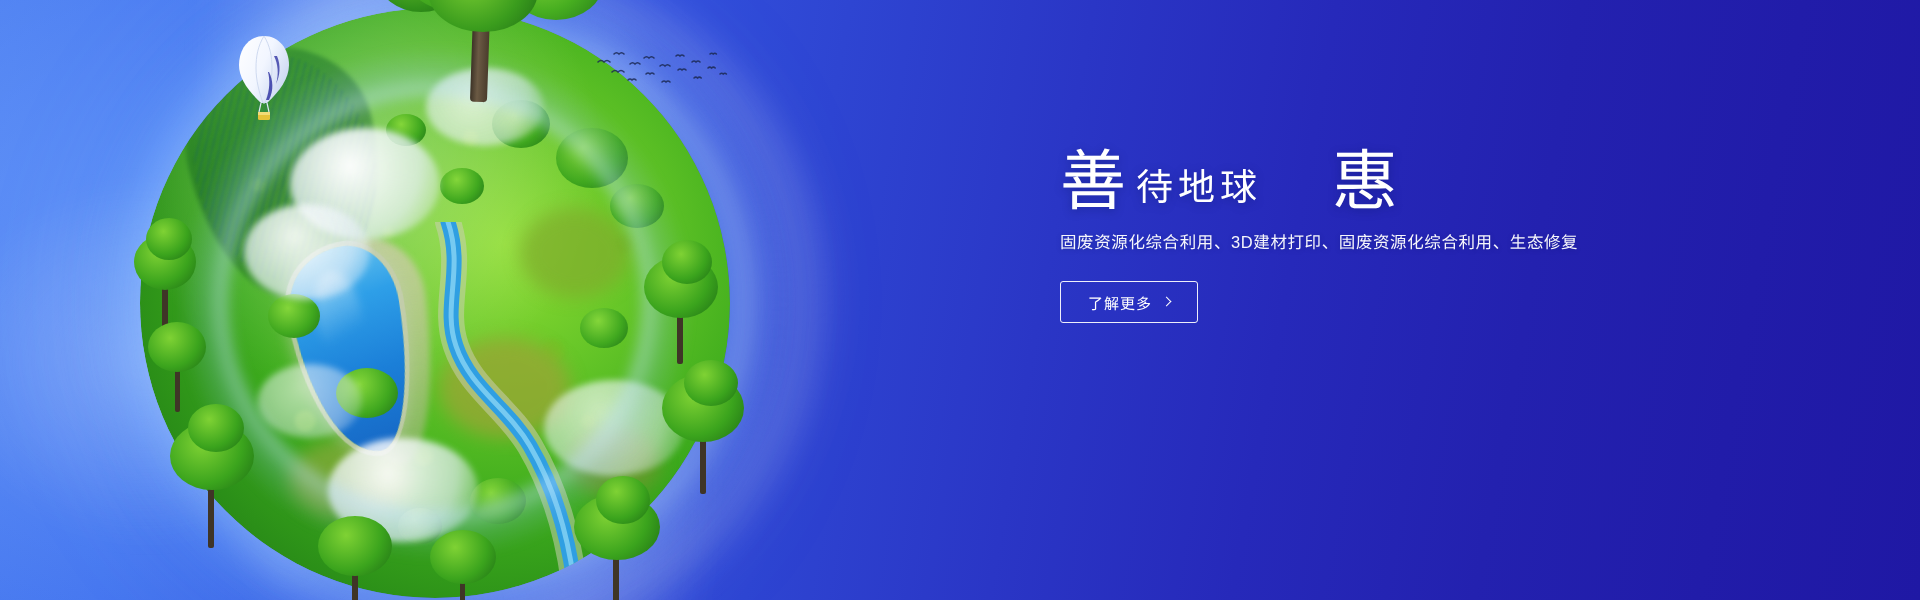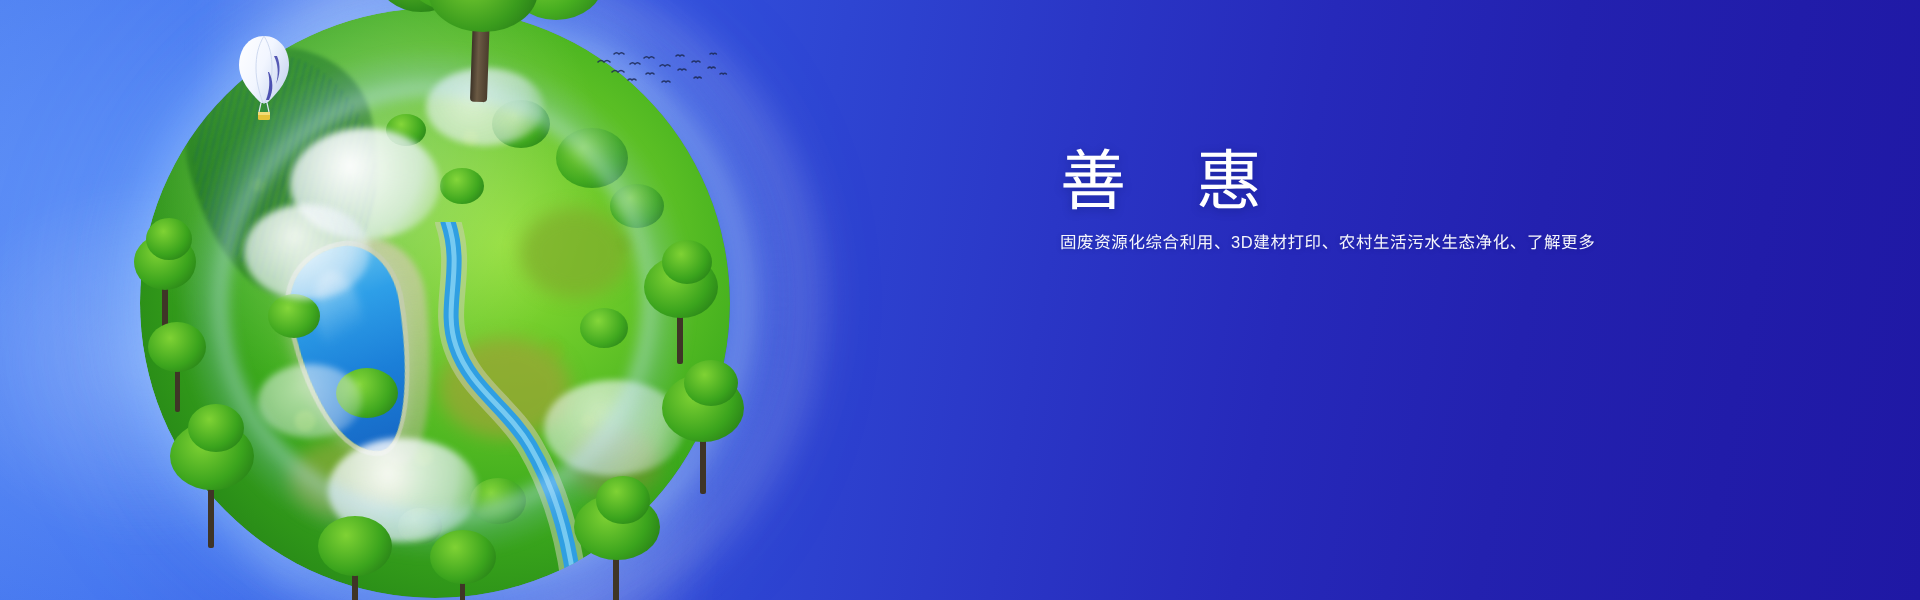--- a/index.html
+++ b/index.html
@@ -570,22 +570,27 @@
         <path d="M118,6 q1.6,-1.6 3.2,0 q1.6,-1.6 3.2,0"></path>
         <path d="M128,26 q1.6,-1.6 3.2,0 q1.6,-1.6 3.2,0"></path>
       </g>
     </svg>
   </div>
 
   <div class="copy">
 
     <div class="headline">
       <span class="hl-big">善</span>
+      <span class="hl-small">待地球</span>
       <span class="hl-gap"></span>
       <span class="hl-big">惠</span>
     </div>
 
 
-    <div class="desc">固废资源化综合利用、3D建材打印、农村生活污水生态净化、了解更多</div>
-
+    <div class="desc">固废资源化综合利用、3D建材打印、固废资源化综合利用、生态修复</div>
+
+    <button class="more-btn">
+      <span>了解更多</span>
+      <span class="chev"></span>
+    </button>
   </div>
 
 </div>
 
 </body></html>

